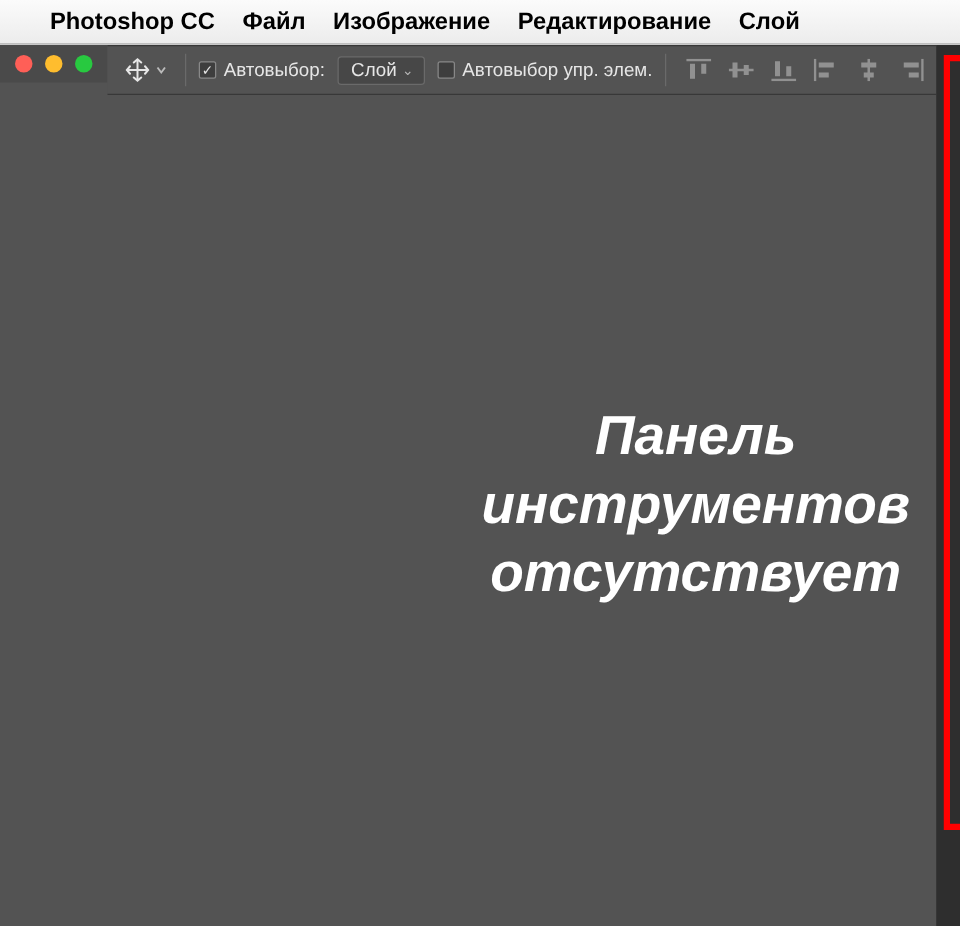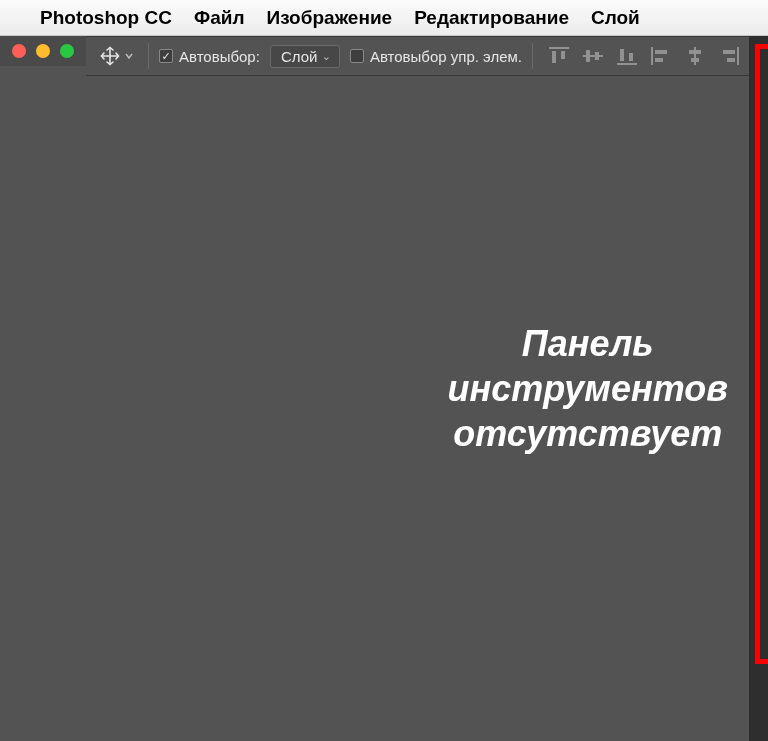--- a/index.html
+++ b/index.html
@@ -118,21 +118,21 @@
       background: #2e2e2e;
     }
     .annotation-text {
       position: absolute;
       right: 40px;
       top: 285px;
       text-align: center;
       color: #ffffff;
       font-style: italic;
       font-weight: 700;
-      font-size: 36px;
+      font-size: 44px;
       line-height: 1.25;
       white-space: pre-line;
     }
     .arrow {
       position: absolute;
       left: 100px;
       top: 390px;
       width: 330px;
       height: 170px;
     }

